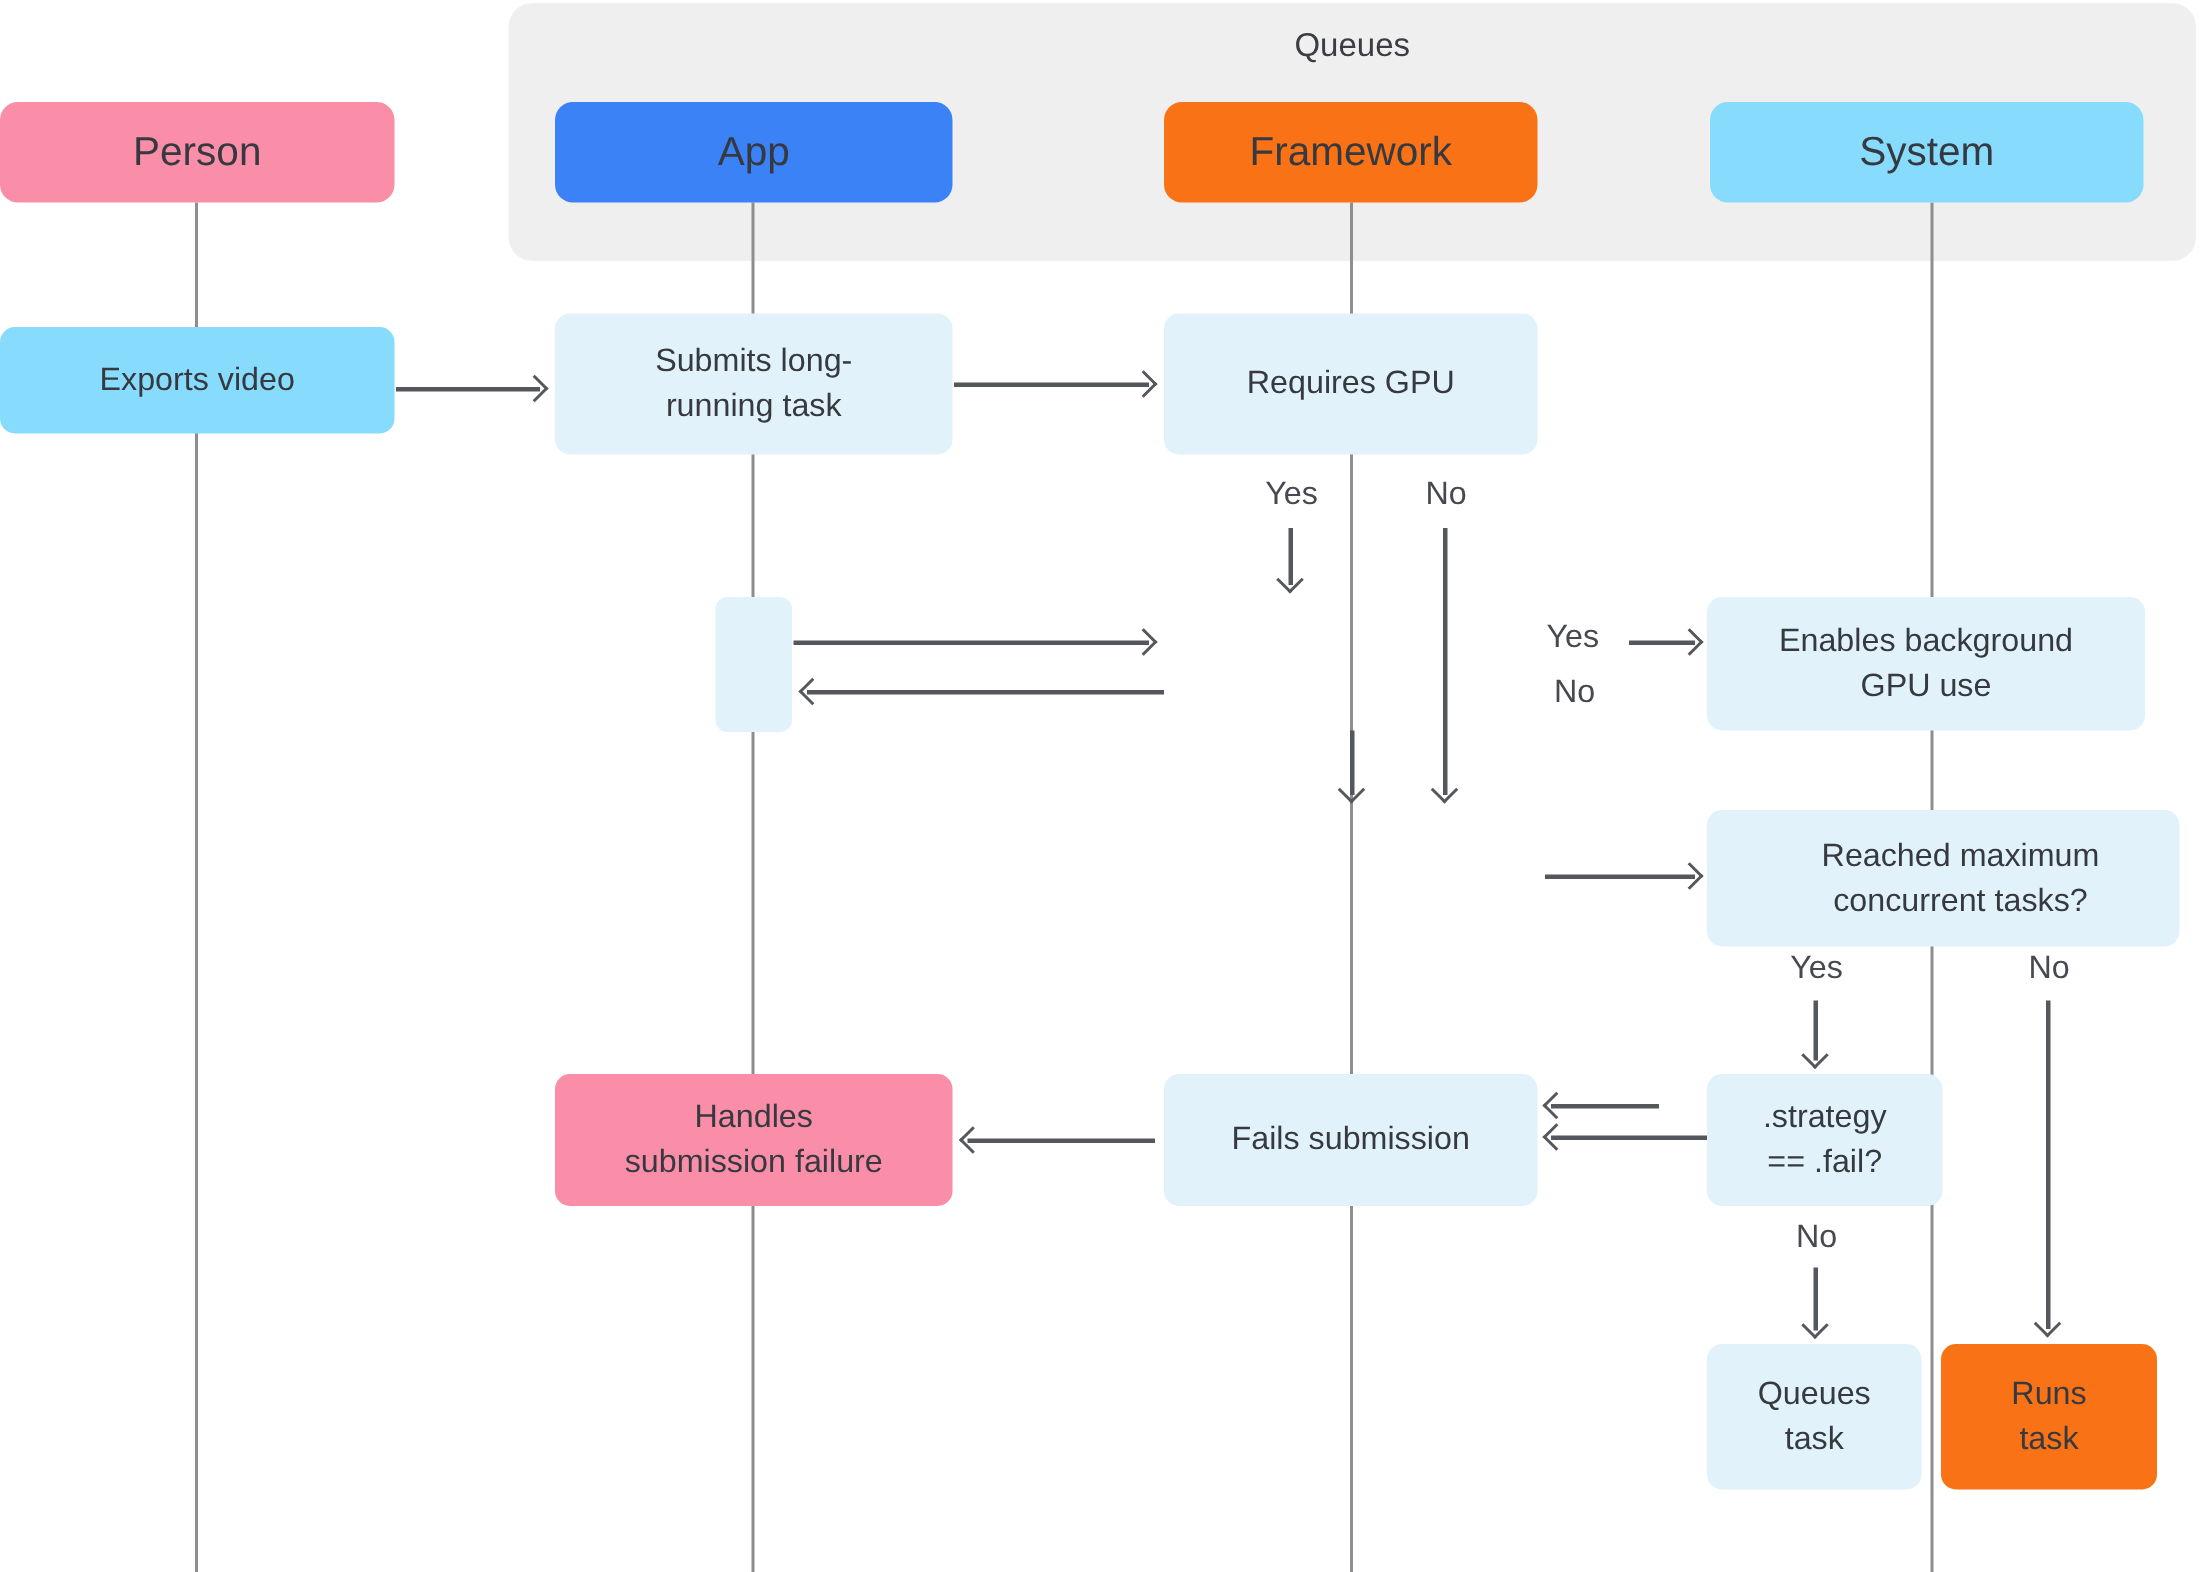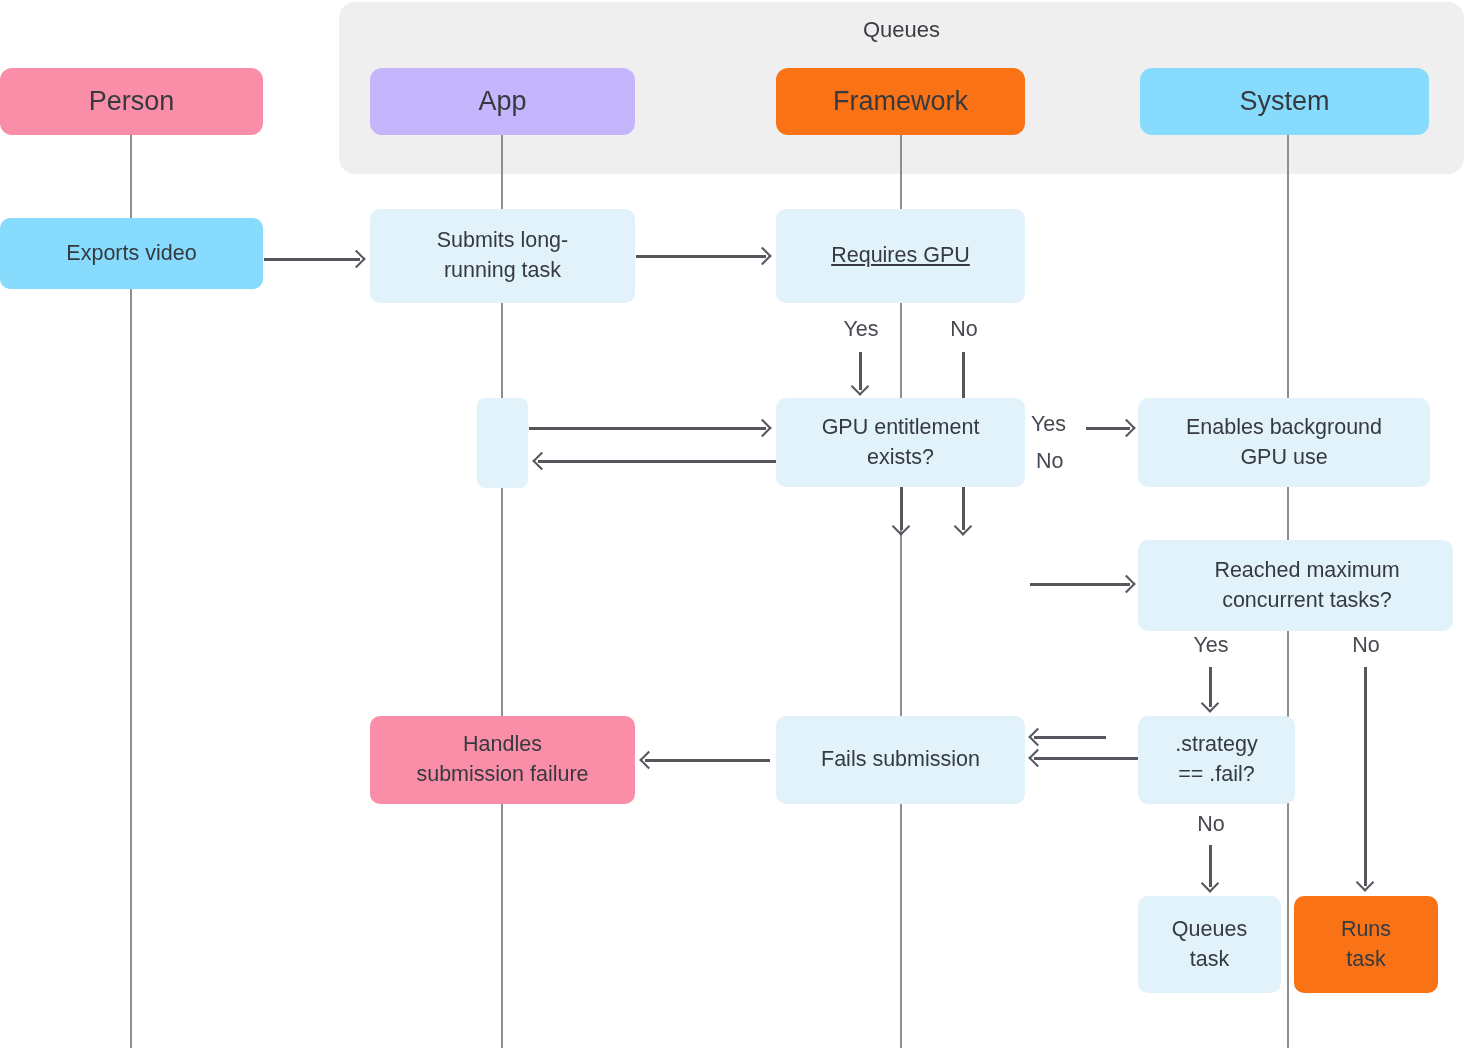--- a/index.html
+++ b/index.html
@@ -16,32 +16,32 @@
   #lifeline-app{left:501px;}
   #lifeline-framework{left:900px;}
   #lifeline-system{left:1287px;}
 
   
   .node{position:absolute;display:flex;align-items:center;justify-content:center;text-align:center;
         background:#E2F2FB;border-radius:10px;color:#363A40;font-size:21.5px;line-height:1.38;
         white-space:pre-line;z-index:2;}
   .header{border-radius:12px;font-size:27px;}
   .pink{background:#FA8DA7;}
-  .orange{background:#c4b5fd;}
+  .orange{background:#3b82f6;}
   .green{background:#f97316;}
   .blue{background:#87DBFC;}
 
   #header-person{left:0;top:68px;width:263px;height:67px;}
   #header-app{left:370px;top:68px;width:265px;height:67px;}
   #header-framework{left:776px;top:68px;width:249px;height:67px;}
   #header-system{left:1140px;top:68px;width:289px;height:67px;}
 
   #node-exports{left:0;top:218px;width:263px;height:71px;}
   #node-submits{left:370px;top:209px;width:265px;height:94px;}
-  #node-requires{left:776px;top:209px;width:249px;height:94px;text-decoration:underline;}
+  #node-requires{left:776px;top:209px;width:249px;height:94px;}
   #node-activation{left:477px;top:398px;width:51px;height:90px;border-radius:8px;}
   #node-entitlement{left:776px;top:398px;width:249px;height:89px;}
   #node-enables{left:1138px;top:398px;width:292px;height:89px;text-align:center;}
   #node-schedules{left:776px;top:540px;width:249px;height:89px;}
   #node-reached{left:1138px;top:540px;width:292px;height:91px;padding-left:23px;}
   #node-strategy{left:1138px;top:716px;width:157px;height:88px;}
   #node-fails{left:776px;top:716px;width:249px;height:88px;}
   #node-handles{left:370px;top:716px;width:265px;height:88px;}
   #node-queues{left:1138px;top:896px;width:143px;height:97px;}
   #node-runs{left:1294px;top:896px;width:144px;height:97px;}
@@ -103,22 +103,20 @@
   <div class="node header pink" id="header-person">Person</div>
   <div class="node header orange" id="header-app">App</div>
   <div class="node header green" id="header-framework">Framework</div>
   <div class="node header blue" id="header-system">System</div>
 
   <div class="node blue" id="node-exports">Exports video</div>
   <div class="node" id="node-submits">Submits long-
 running task</div>
   <div class="node" id="node-requires">Requires GPU</div>
   <div class="node" id="node-activation"></div>
-  <div class="node" id="node-entitlement">GPU entitlement
-exists?</div>
   <div class="node" id="node-enables">Enables background
 GPU use</div>
   <div class="node" id="node-reached">Reached maximum
 concurrent tasks?</div>
   <div class="node" id="node-strategy">.strategy
 == .fail?</div>
   <div class="node" id="node-fails">Fails submission</div>
   <div class="node pink" id="node-handles">Handles
 submission failure</div>
   <div class="node" id="node-queues">Queues

